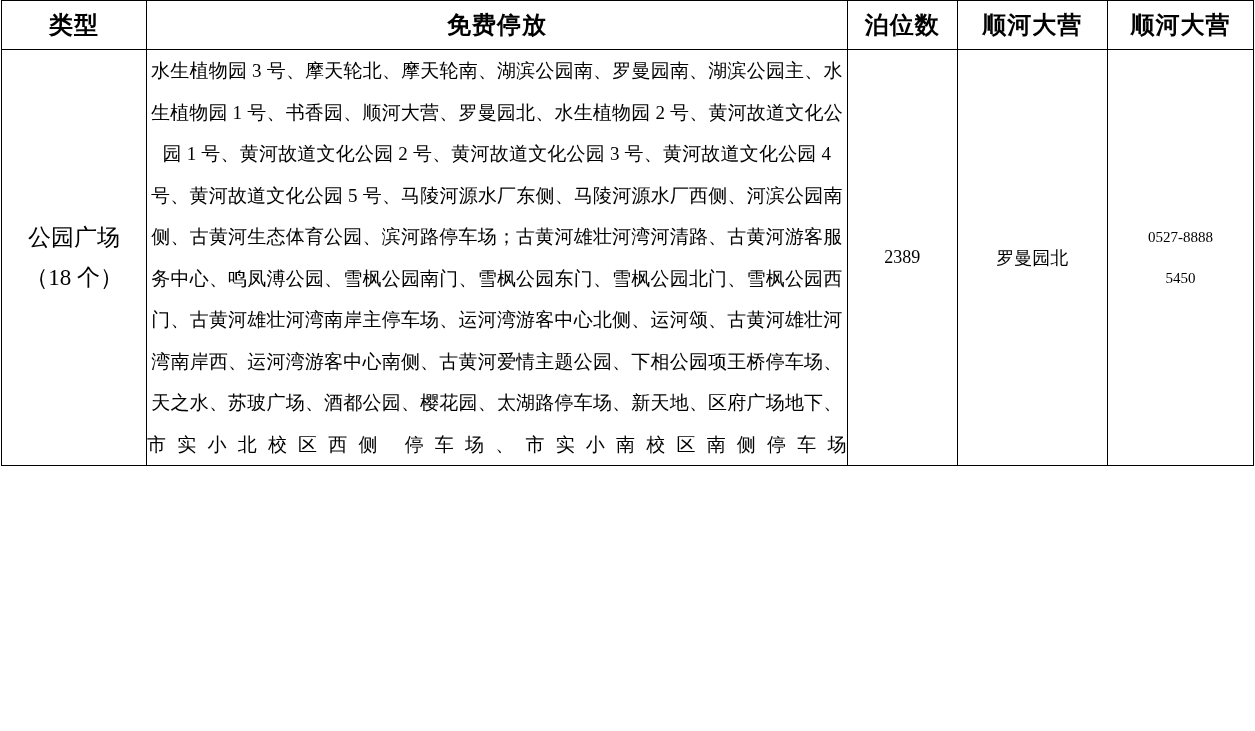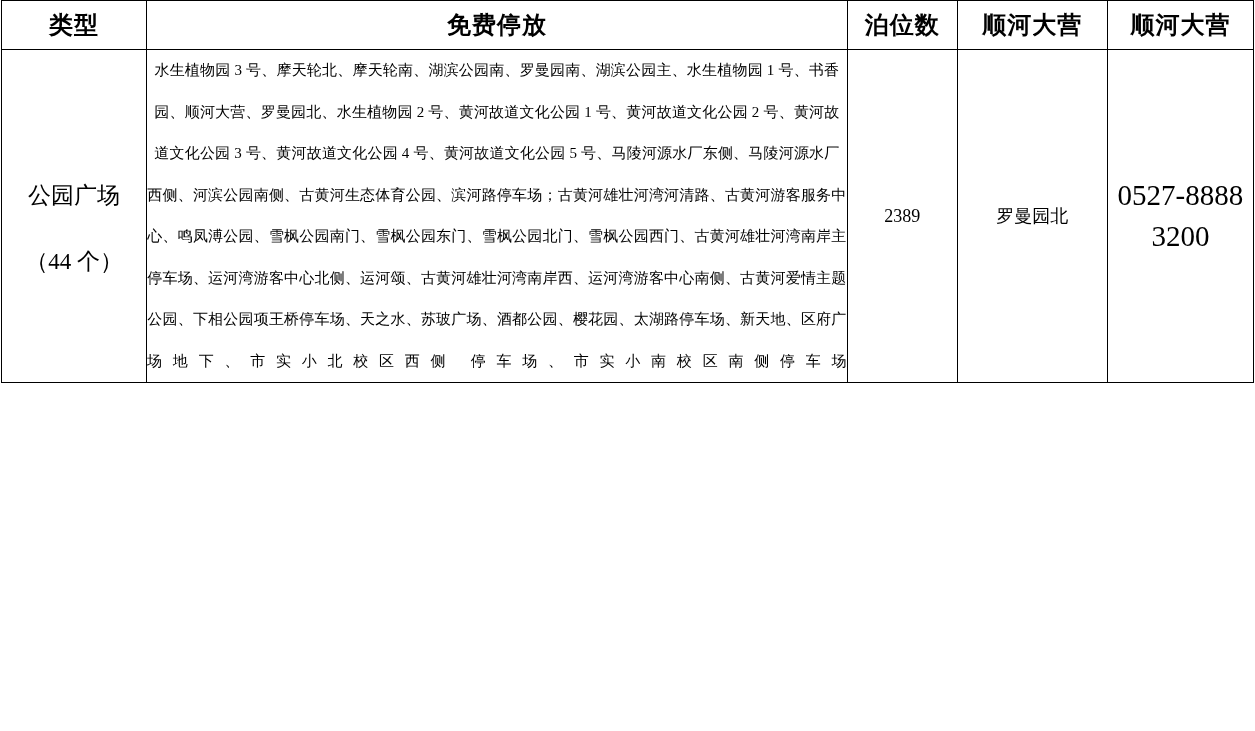--- a/index.html
+++ b/index.html
@@ -47,37 +47,36 @@
 
   td.type-cell {
     font-size: 23px;
     line-height: 40px;
     padding: 0 6px;
   }
   td.type-cell .type-name,
   td.type-cell .type-count {
     display: block;
     white-space: nowrap;
-    margin-top: 26px;
   }
   td.facilities-cell {
     text-align: justify;
     text-align-last: justify;
-    font-size: 15px;
+    font-size: 19px;
     line-height: 41.5px;
     padding: 16px 14px 8px 14px;
     vertical-align: top;
     letter-spacing: 0.2px;
   }
   td.spaces-cell,
   td.measure-cell {
     font-size: 18px;
   }
   td.phone-cell {
-    font-size: 29px;
+    font-size: 15px;
     line-height: 41px;
   }
   td.phone-cell .phone-line {
     display: block;
     white-space: nowrap;
   }
 </style>
 </head>
 <body>
 
@@ -96,25 +95,25 @@
         <th>免费停放</th>
         <th>泊位数</th>
         <th>顺河大营</th>
         <th>顺河大营</th>
       </tr>
     </thead>
     <tbody>
       <tr>
         <td class="type-cell">
           <span class="type-name">公园广场</span>
-          <span class="type-count">（44 个）</span>
+          <span class="type-count">（18 个）</span>
         </td>
         <td class="facilities-cell">水生植物园 3 号、摩天轮北、摩天轮南、湖滨公园南、罗曼园南、湖滨公园主、水生植物园 1 号、书香园、顺河大营、罗曼园北、水生植物园 2 号、黄河故道文化公园 1 号、黄河故道文化公园 2 号、黄河故道文化公园 3 号、黄河故道文化公园 4 号、黄河故道文化公园 5 号、马陵河源水厂东侧、马陵河源水厂西侧、河滨公园南侧、古黄河生态体育公园、滨河路停车场；古黄河雄壮河湾河清路、古黄河游客服务中心、鸣凤溥公园、雪枫公园南门、雪枫公园东门、雪枫公园北门、雪枫公园西门、古黄河雄壮河湾南岸主停车场、运河湾游客中心北侧、运河颂、古黄河雄壮河湾南岸西、运河湾游客中心南侧、古黄河爱情主题公园、下相公园项王桥停车场、天之水、苏玻广场、酒都公园、樱花园、太湖路停车场、新天地、区府广场地下、市实小北校区西侧 停车场、市实小南校区南侧停车场</td>
         <td class="spaces-cell">2389</td>
         <td class="measure-cell">罗曼园北</td>
         <td class="phone-cell">
           <span class="phone-line">0527-8888</span>
-          <span class="phone-line">3200</span>
+          <span class="phone-line">5450</span>
         </td>
       </tr>
     </tbody>
   </table>
 </div>
 
 </body></html>

